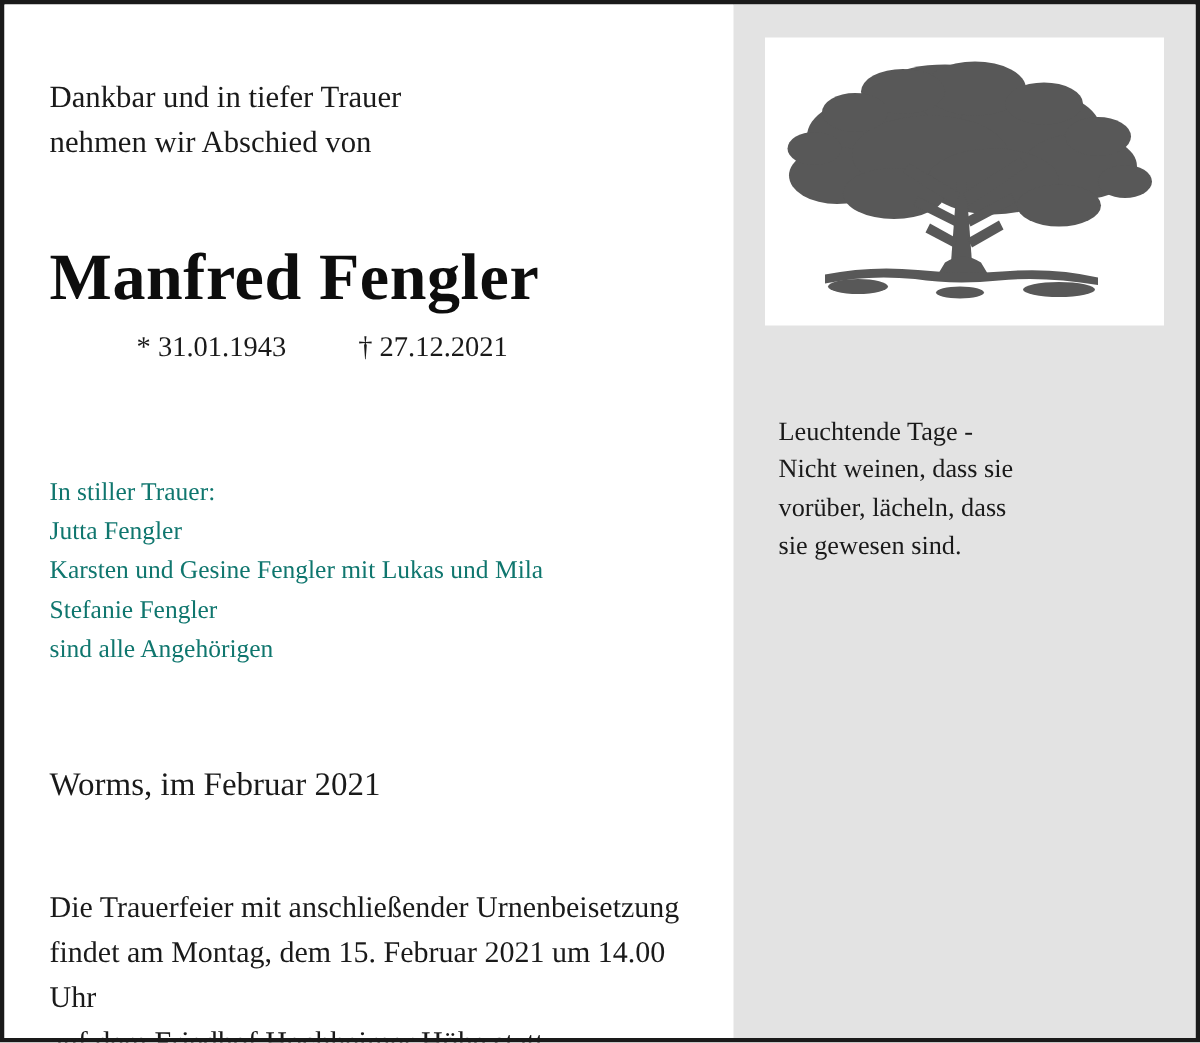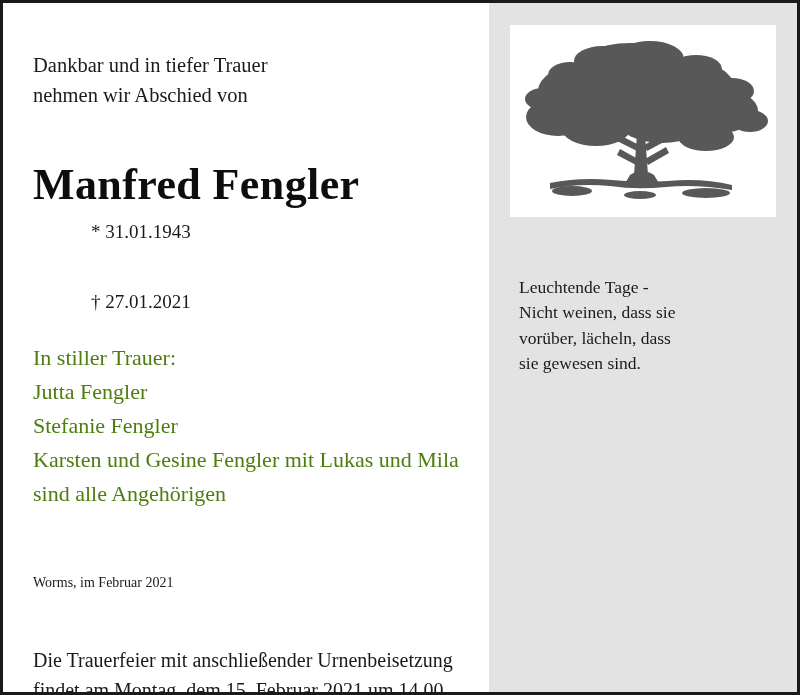--- a/index.html
+++ b/index.html
@@ -45,40 +45,39 @@
     color: #0d0d0d;
     font-weight: bold;
   }
   .dates {
     margin-top: 12px;
     padding-left: 58px;
     font-size: 19px;
     color: #1a1a1a;
     display: flex;
     gap: 48px;
-    flex-direction: column;
   }
   .dates .date-item {
     white-space: nowrap;
   }
   .mourners {
-    margin-top: 28px;
-    font-size: 22px;
+    margin-top: 72px;
+    font-size: 17px;
     line-height: 1.55;
-    color: #4d7c0f;
+    color: #0f766e;
   }
   .mourners .lead {
     font-weight: normal;
   }
   .mourners .family-line {
     font-weight: normal;
   }
   .place-date {
     margin-top: 64px;
-    font-size: 14px;
+    font-size: 22px;
     color: #1a1a1a;
   }
   .service {
     margin-top: 54px;
     font-size: 20px;
     line-height: 1.5;
     color: #1a1a1a;
     white-space: pre-line;
     max-width: 430px;
   }
@@ -121,28 +120,28 @@
 
   <div class="main-col">
 
     <div class="intro">Dankbar und in tiefer Trauer
 nehmen wir Abschied von</div>
 
     <div class="deceased-name">Manfred Fengler</div>
 
     <div class="dates">
       <span class="date-item">* 31.01.1943</span>
-      <span class="date-item">† 27.01.2021</span>
+      <span class="date-item">† 27.12.2021</span>
     </div>
 
     <div class="mourners">
       <div class="lead">In stiller Trauer:</div>
       <div class="family-line">Jutta Fengler</div>
+      <div class="family-line">Karsten und Gesine Fengler mit Lukas und Mila</div>
       <div class="family-line">Stefanie Fengler</div>
-      <div class="family-line">Karsten und Gesine Fengler mit Lukas und Mila</div>
       <div class="family-line">sind alle Angehörigen</div>
     </div>
 
     <div class="place-date">Worms, im Februar 2021</div>
 
     <div class="service">Die Trauerfeier mit anschließender Urnenbeisetzung
 findet am Montag, dem 15. Februar 2021 um 14.00 Uhr
 auf dem Friedhof Hochheimer Höhe statt.</div>
   </div>
 

